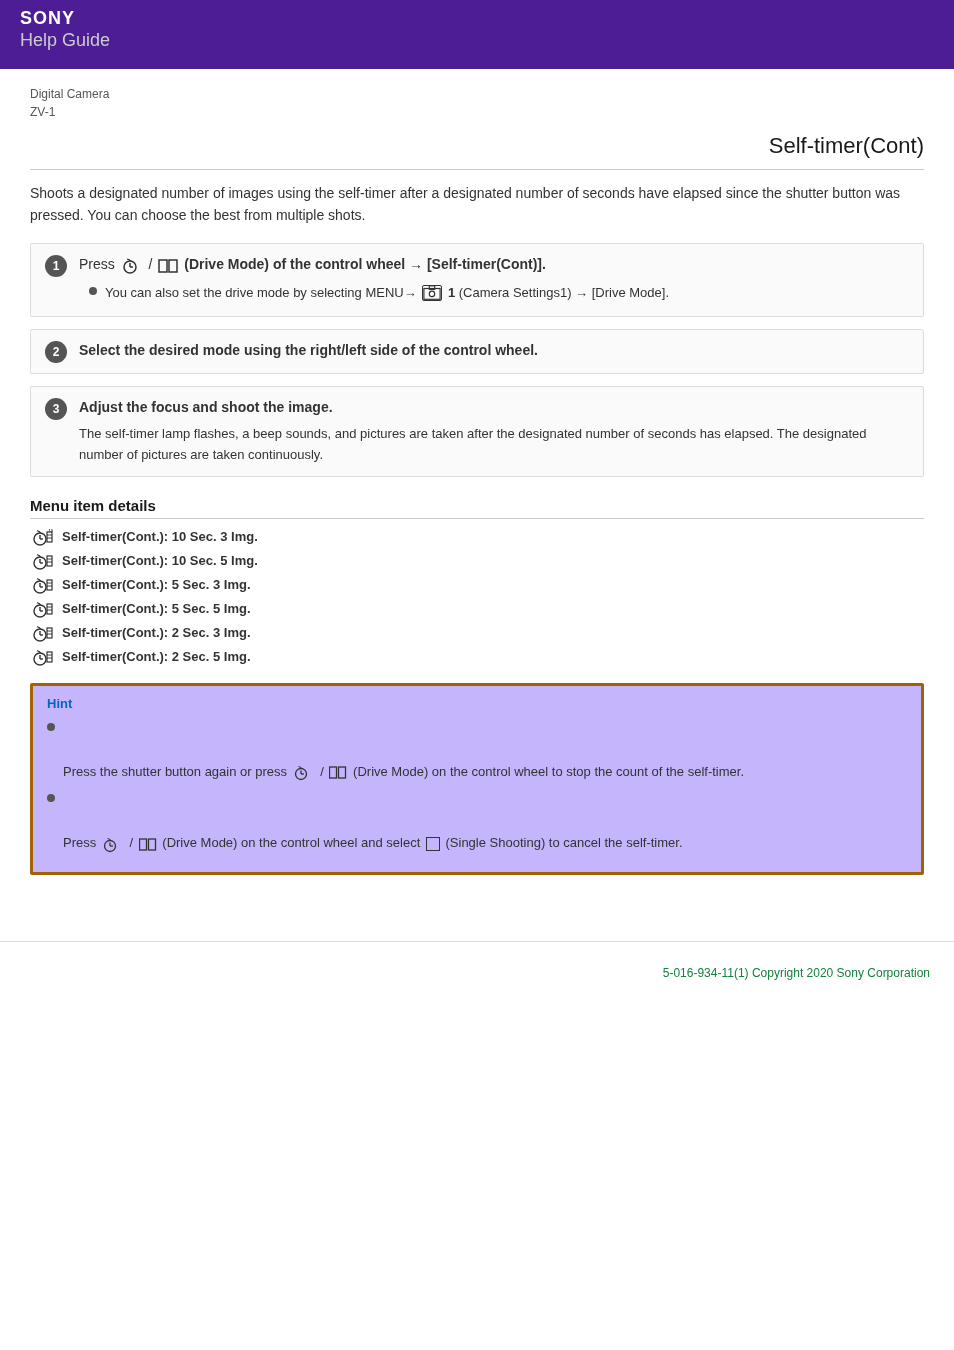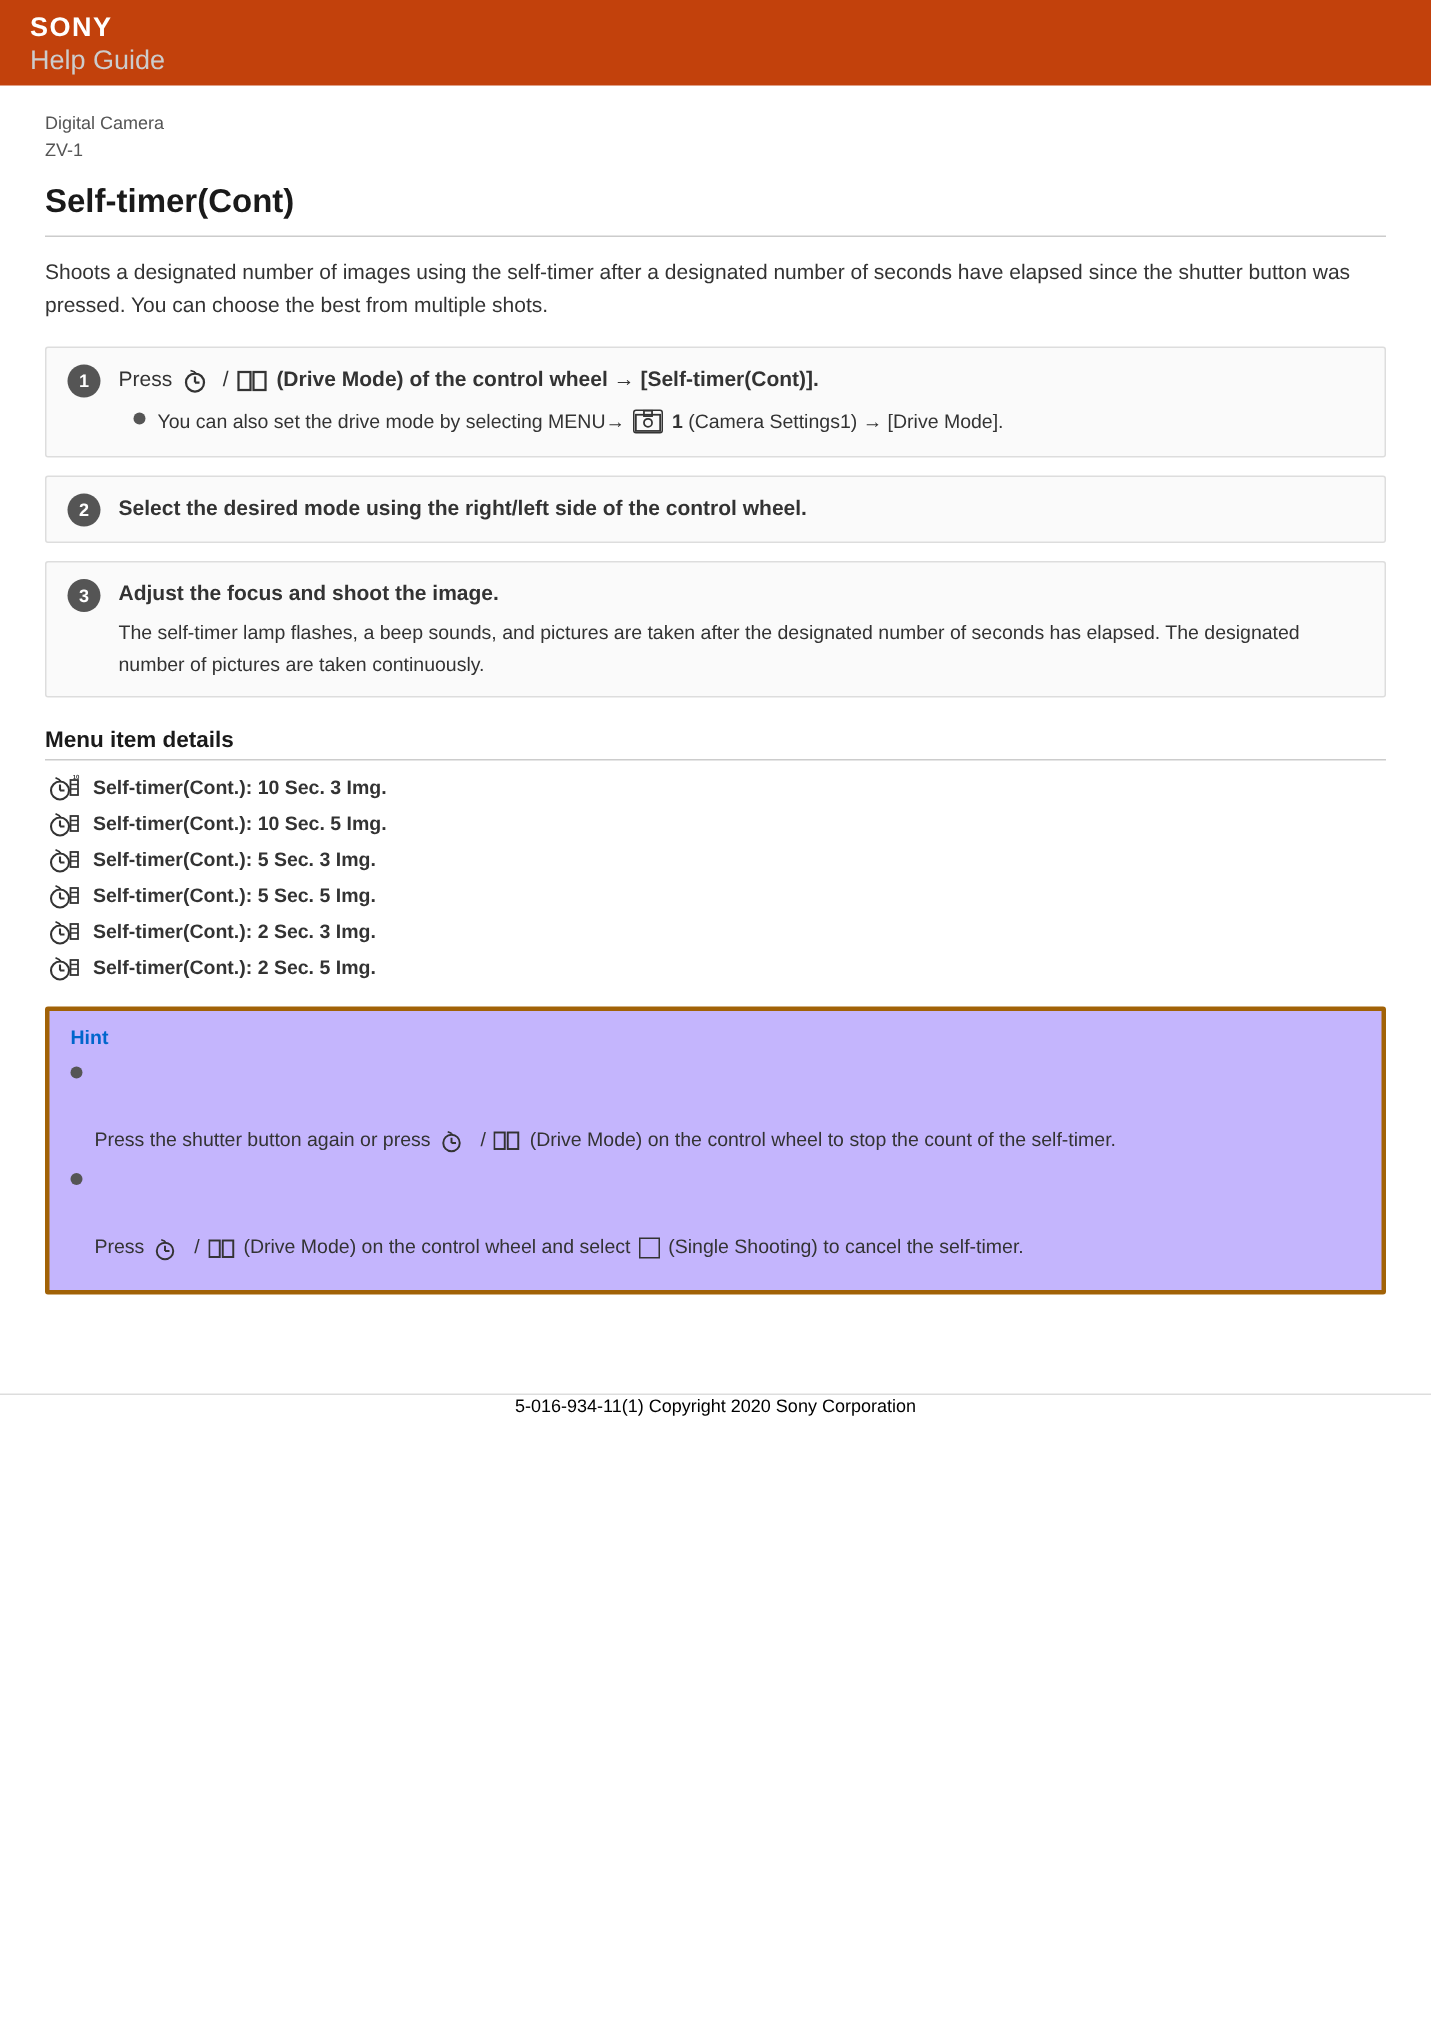--- a/index.html
+++ b/index.html
@@ -6,23 +6,23 @@
     body {
       font-family: Arial, Helvetica, sans-serif;
       font-size: 14px;
       color: #333;
       background: #fff;
       width: 954px;
     }
 
     
     .header {
-      background: #c2410c;
+      background: #4c1d95;
       color: #fff;
-      padding: 8px 20px 6px 20px;
+      padding: 8px 20px 18px 20px;
     }
     .header-sony {
       font-size: 18px;
       font-weight: bold;
       letter-spacing: 1px;
     }
     .header-subtitle {
       font-size: 18px;
       color: #ccc;
       margin-top: 1px;
@@ -35,25 +35,26 @@
 
     .breadcrumb {
       font-size: 12px;
       color: #555;
       line-height: 1.5;
       margin-bottom: 2px;
     }
 
     .page-title {
       font-size: 22px;
-      font-weight: bold;
+      font-weight: normal;
       color: #1a1a1a;
       margin: 12px 0 6px 0;
       padding-bottom: 10px;
       border-bottom: 1px solid #ccc;
+      text-align: right;
     }
 
     .description {
       font-size: 14px;
       color: #333;
       line-height: 1.6;
       margin: 12px 0 16px 0;
     }
 
     
@@ -220,24 +221,24 @@
       font-size: 13px;
       color: #333;
       line-height: 1.5;
       margin-top: 43px;
     }
 
     
     .footer {
       border-top: 1px solid #ddd;
       margin-top: 30px;
-      padding: 0;
-      text-align: center;
+      padding: 24px;
+      text-align: right;
       font-size: 12px;
-      color: #000000;
+      color: #15803d;
     }
   </style>
 </head>
 <body>
 
 <div class="header">
   <div class="header-sony">SONY</div>
   <div class="header-subtitle">Help Guide</div>
 </div>
 

